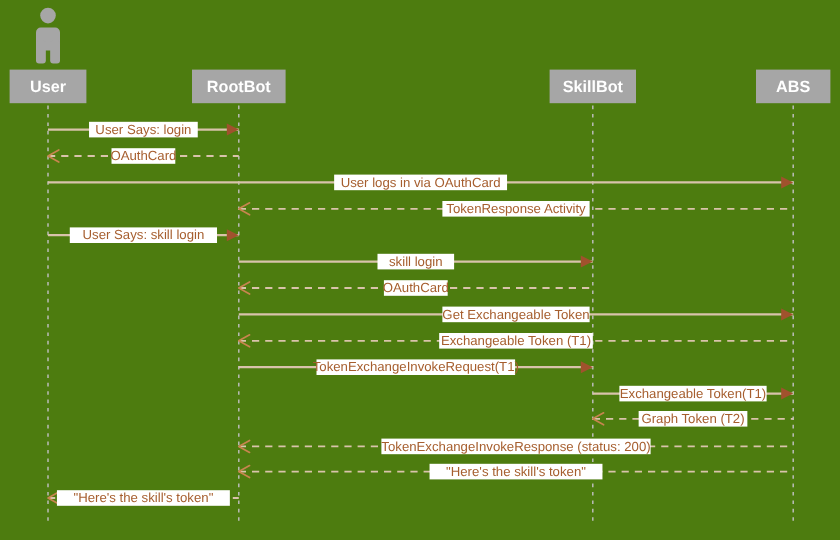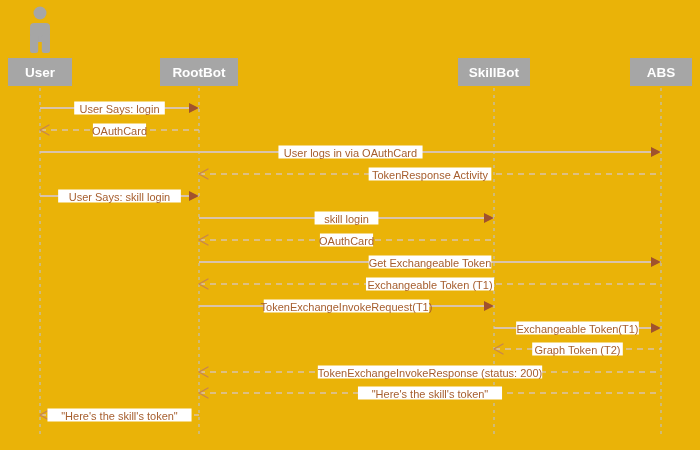--- a/index.html
+++ b/index.html
@@ -7,21 +7,21 @@
     padding: 0;
     background: #ffffff;
   }
   body {
     font-family: "Liberation Sans", sans-serif;
   }
   #diagram-root {
     position: relative;
     width: 700px;
     height: 450px;
-    background: #eab308;
+    background: #4d7c0f;
     overflow: hidden;
   }
   svg.seq-canvas {
     position: absolute;
     left: 0;
     top: 0;
     width: 700px;
     height: 450px;
     display: block;
   }

